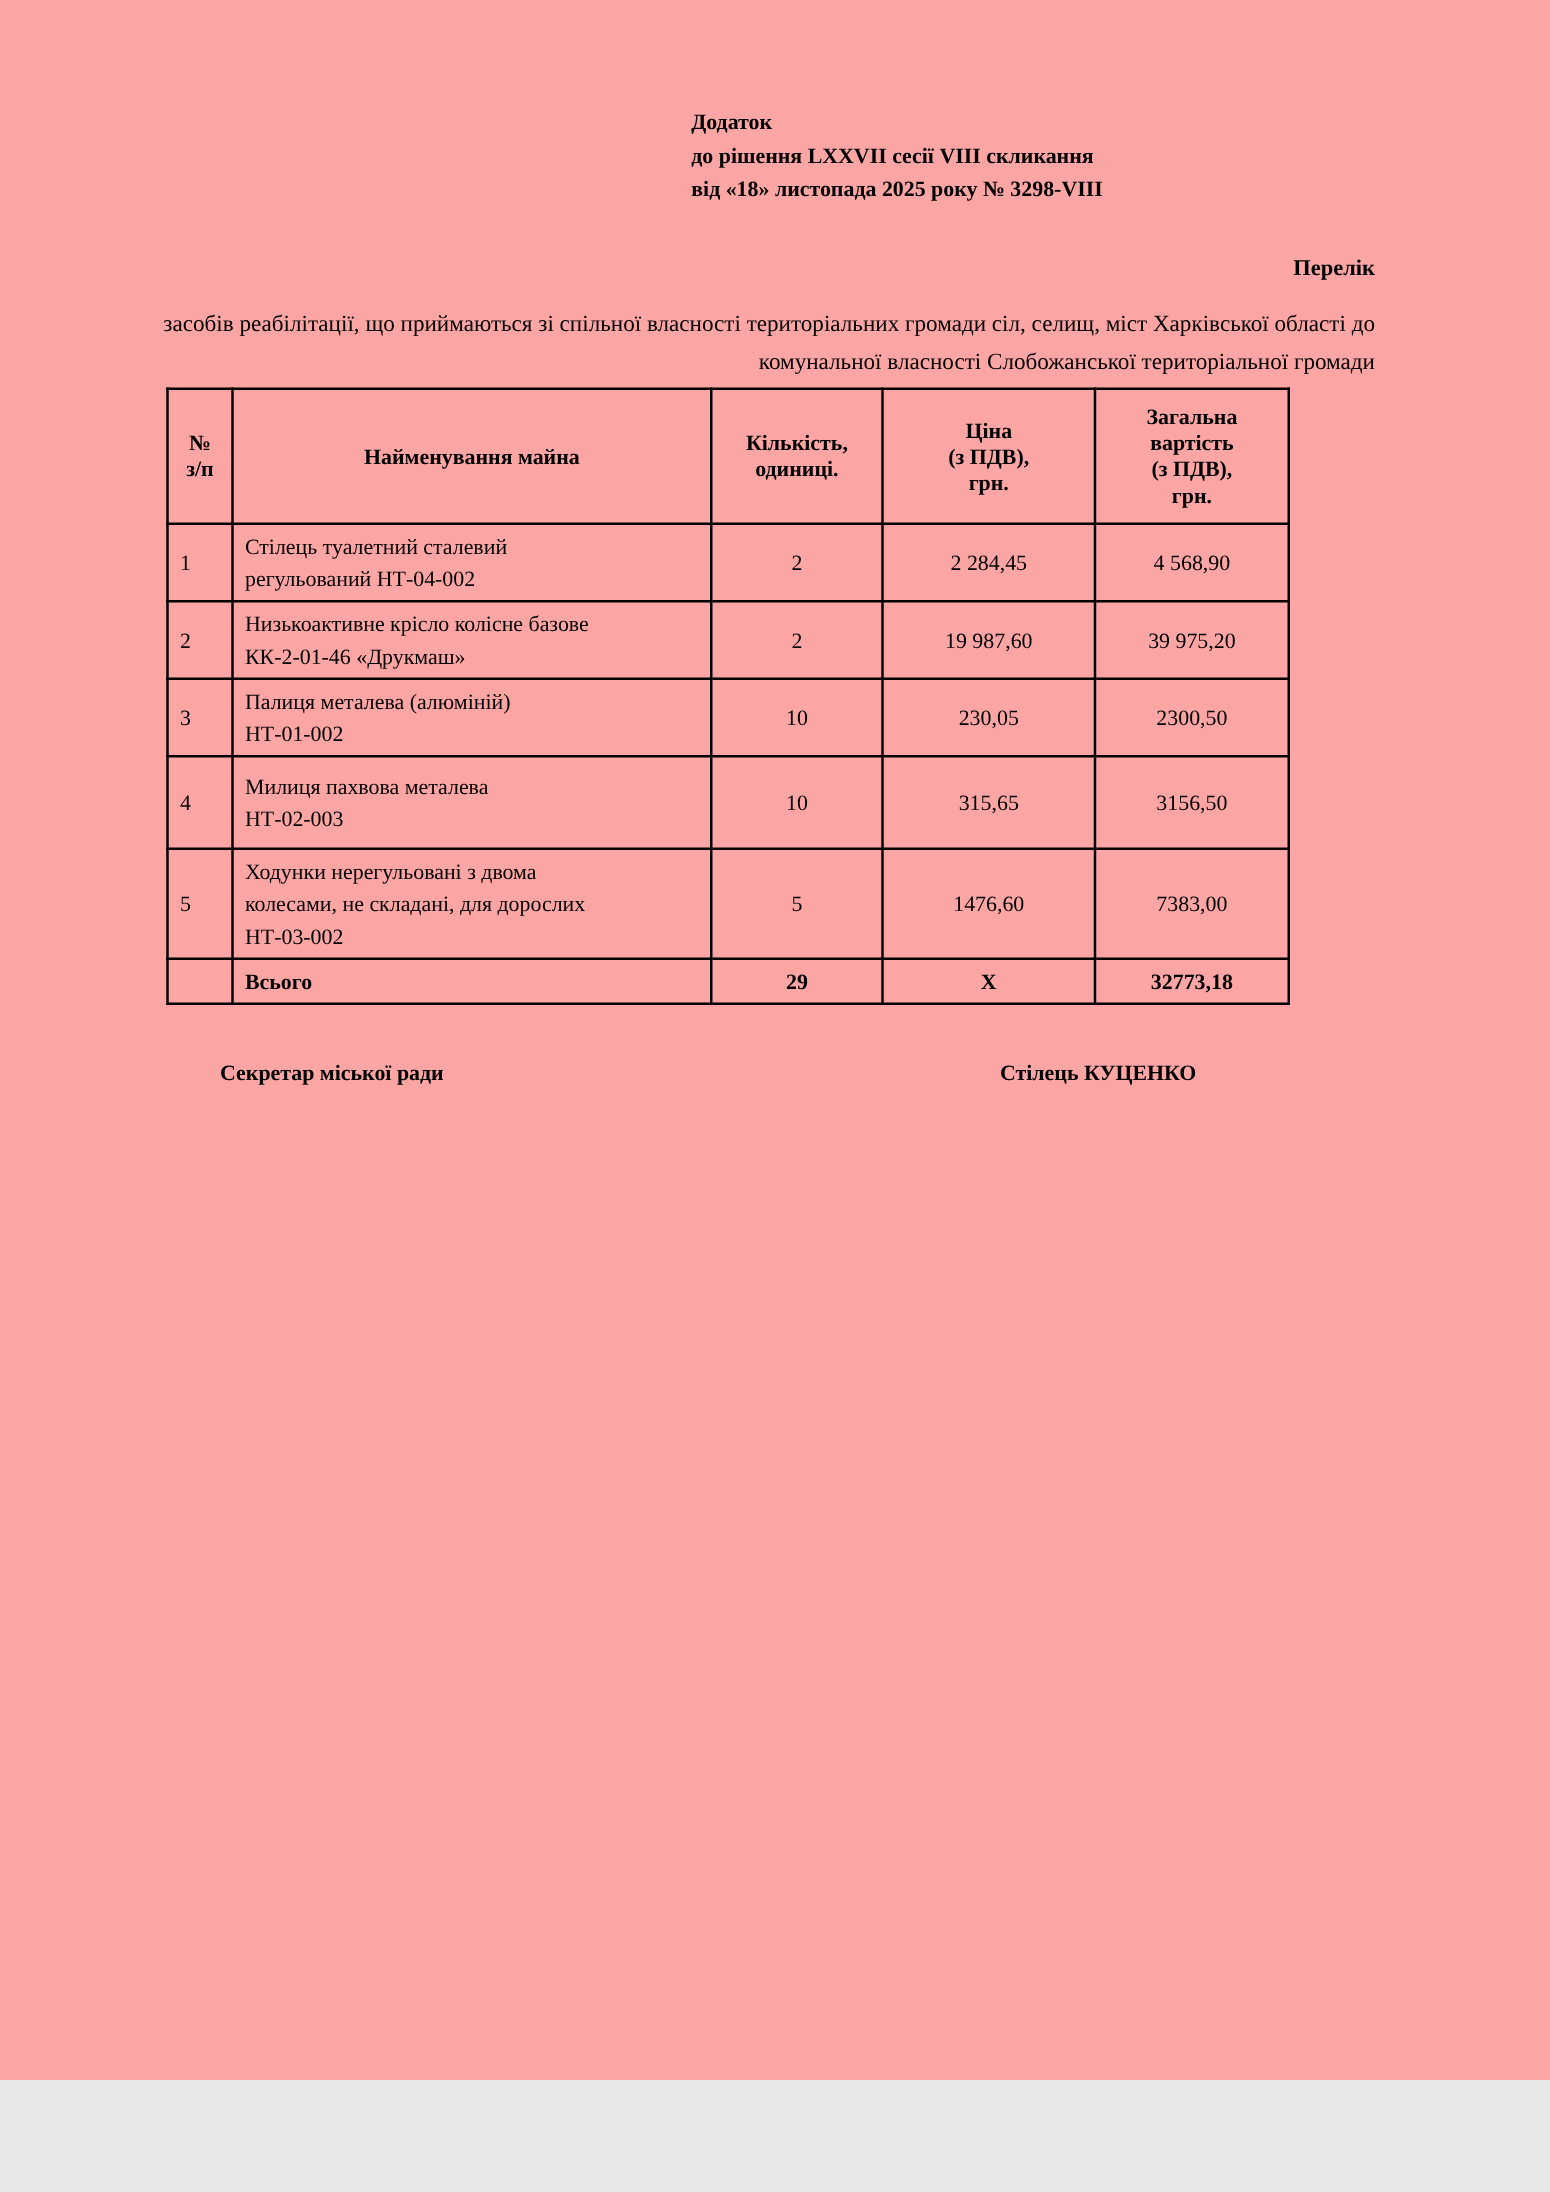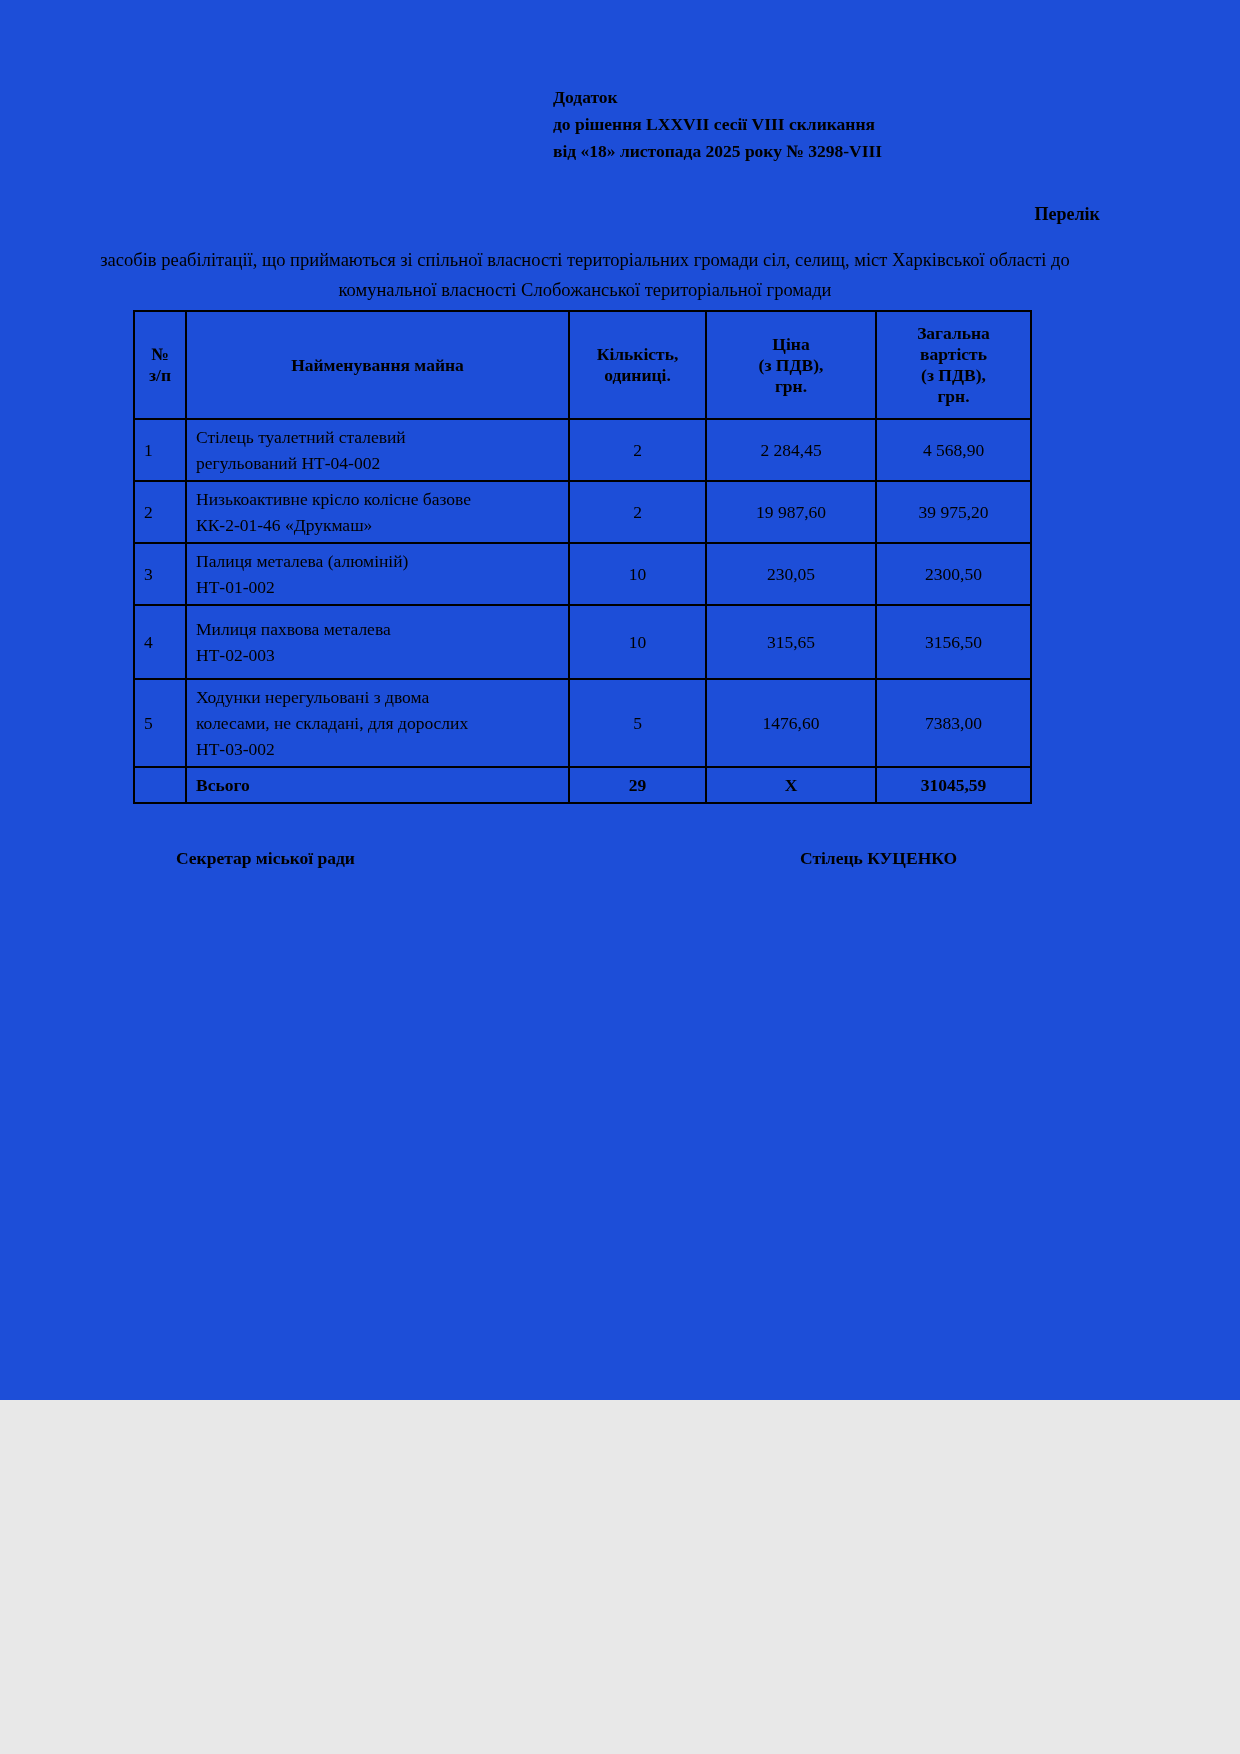--- a/index.html
+++ b/index.html
@@ -1,22 +1,22 @@
 <!DOCTYPE html>
 <html><head>
 <meta charset="utf-8">
 <style>
   * { margin: 0; padding: 0; box-sizing: border-box; }
   html, body { background: #e8e8e8; }
   .page {
     position: relative;
     width: 1240px;
-    height: 1400px;
+    height: 1664px;
     margin: 0 auto;
-    background: #1d4ed8;
+    background: #fca5a5;
     font-family: "Liberation Serif", serif;
     color: #000000;
   }
   .doc-header {
     position: absolute;
     left: 553px;
     top: 84px;
     font-weight: bold;
     font-size: 17.5px;
     line-height: 27px;
@@ -29,21 +29,21 @@
     width: 1030px;
     text-align: right;
     font-weight: bold;
     font-size: 18px;
   }
   .doc-subtitle {
     position: absolute;
     top: 245px;
     left: 70px;
     width: 1030px;
-    text-align: center;
+    text-align: right;
     font-size: 18.5px;
     line-height: 30px;
   }
   table.items {
     position: absolute;
     left: 133px;
     top: 310px;
     width: 897px;
     border-collapse: collapse;
     table-layout: fixed;
@@ -151,21 +151,21 @@
 НТ-03-002</td>
         <td class="c-center">5</td>
         <td class="c-center">1476,60</td>
         <td class="c-center">7383,00</td>
       </tr>
       <tr class="total-row">
         <td class="c-num"></td>
         <td class="c-name">Всього</td>
         <td class="c-center">29</td>
         <td class="c-center">Х</td>
-        <td class="c-center">31045,59</td>
+        <td class="c-center">32773,18</td>
       </tr>
     </tbody>
   </table>
 
   <div class="signature-block">
     <span class="sig-left">Секретар міської ради</span>
     <span class="sig-right">Стілець КУЦЕНКО</span>
   </div>
 
 </div>

